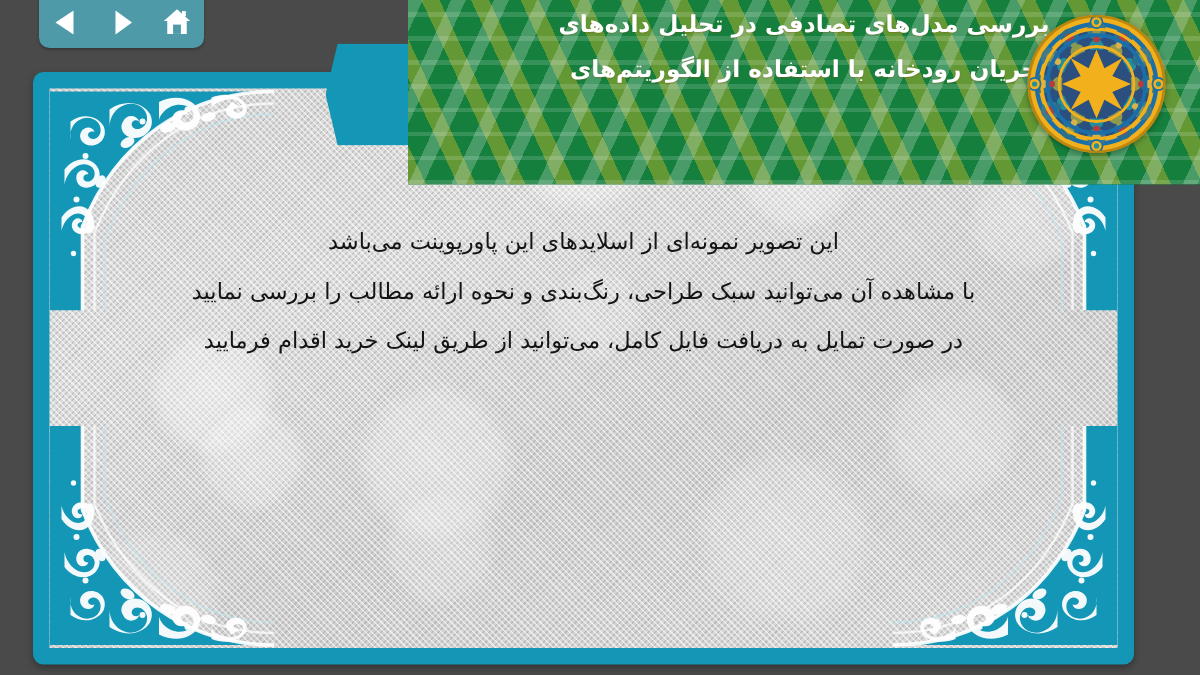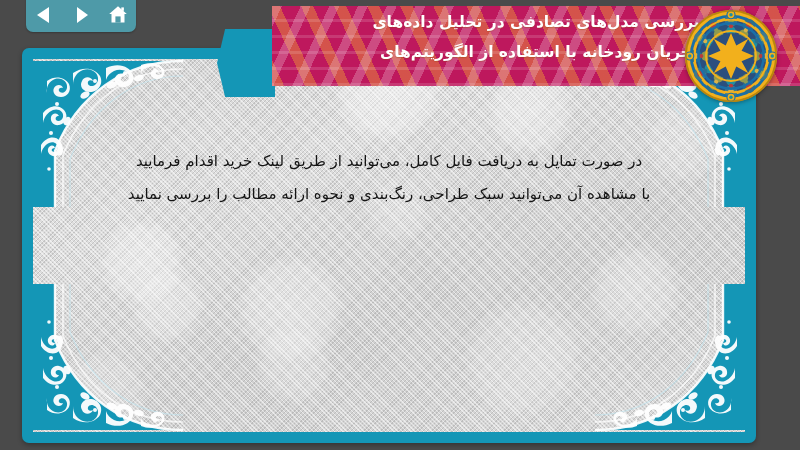--- a/index.html
+++ b/index.html
@@ -46,24 +46,24 @@
     align-items: center;
     justify-content: center;
     cursor: pointer;
   }
   #nav-bar svg { display: block; }
 
   
   #title-banner {
     position: absolute;
     left: 272px;
-    top: 6px;
+    top: 0;
     width: 528px;
-    height: 80px;
-    background: #be185d;
+    height: 123px;
+    background: #15803d;
     overflow: hidden;
     z-index: 20;
   }
   #title-banner .patt {
     position: absolute;
     inset: 0;
     background-image:
       repeating-linear-gradient(115deg,
         rgba(255,255,255,0.30) 0px, rgba(255,255,255,0.30) 9px,
         rgba(255,255,255,0.00) 9px, rgba(255,255,255,0.00) 26px),
@@ -355,22 +355,23 @@
           <circle cx="62" cy="22" r="2"></circle>
             <circle cx="92" cy="14" r="2"></circle>
           <circle cx="24" cy="45" r="2"></circle>
             <circle cx="18" cy="74" r="2"></circle>
           <circle cx="122" cy="11" r="1.8"></circle>
             <circle cx="16" cy="110" r="1.8"></circle>
         </g>
       </svg>
 
       <div id="body-text">
+        <span class="bline">این تصویر نمونه‌ای از اسلایدهای این پاورپوینت می‌باشد</span>
+        <span class="bline">با مشاهده آن می‌توانید سبک طراحی، رنگ‌بندی و نحوه ارائه مطالب را بررسی نمایید</span>
         <span class="bline">در صورت تمایل به دریافت فایل کامل، می‌توانید از طریق لینک خرید اقدام فرمایید</span>
-        <span class="bline">با مشاهده آن می‌توانید سبک طراحی، رنگ‌بندی و نحوه ارائه مطالب را بررسی نمایید</span>
       </div>
 
     </div>
   </div>
 
   <svg id="medallion" viewBox="0 0 100 100">
     <defs>
       <clipPath id="ringClip">
         <path d="M50,3 A47,47 0 1,1 49.9,3 Z M50,26 A24,24 0 1,0 50.1,26 Z"></path>
       </clipPath>

